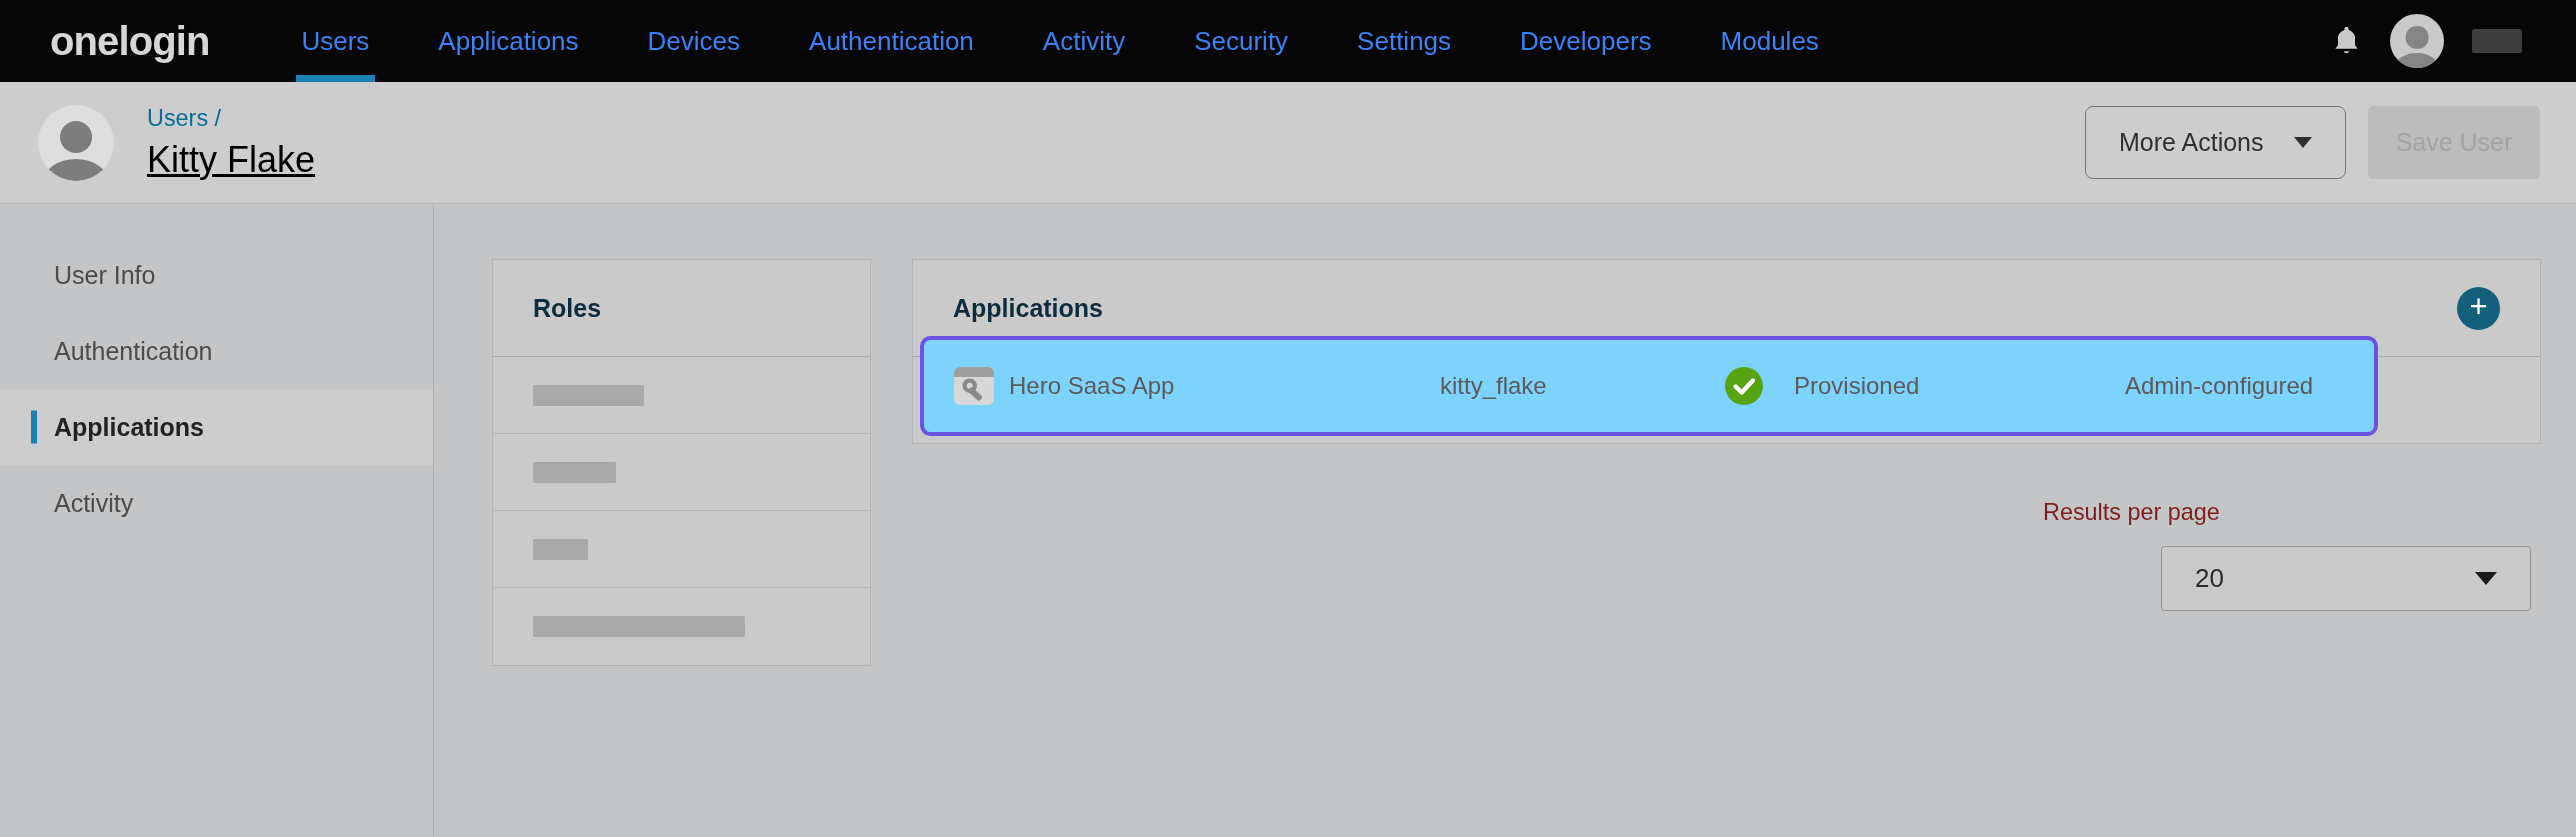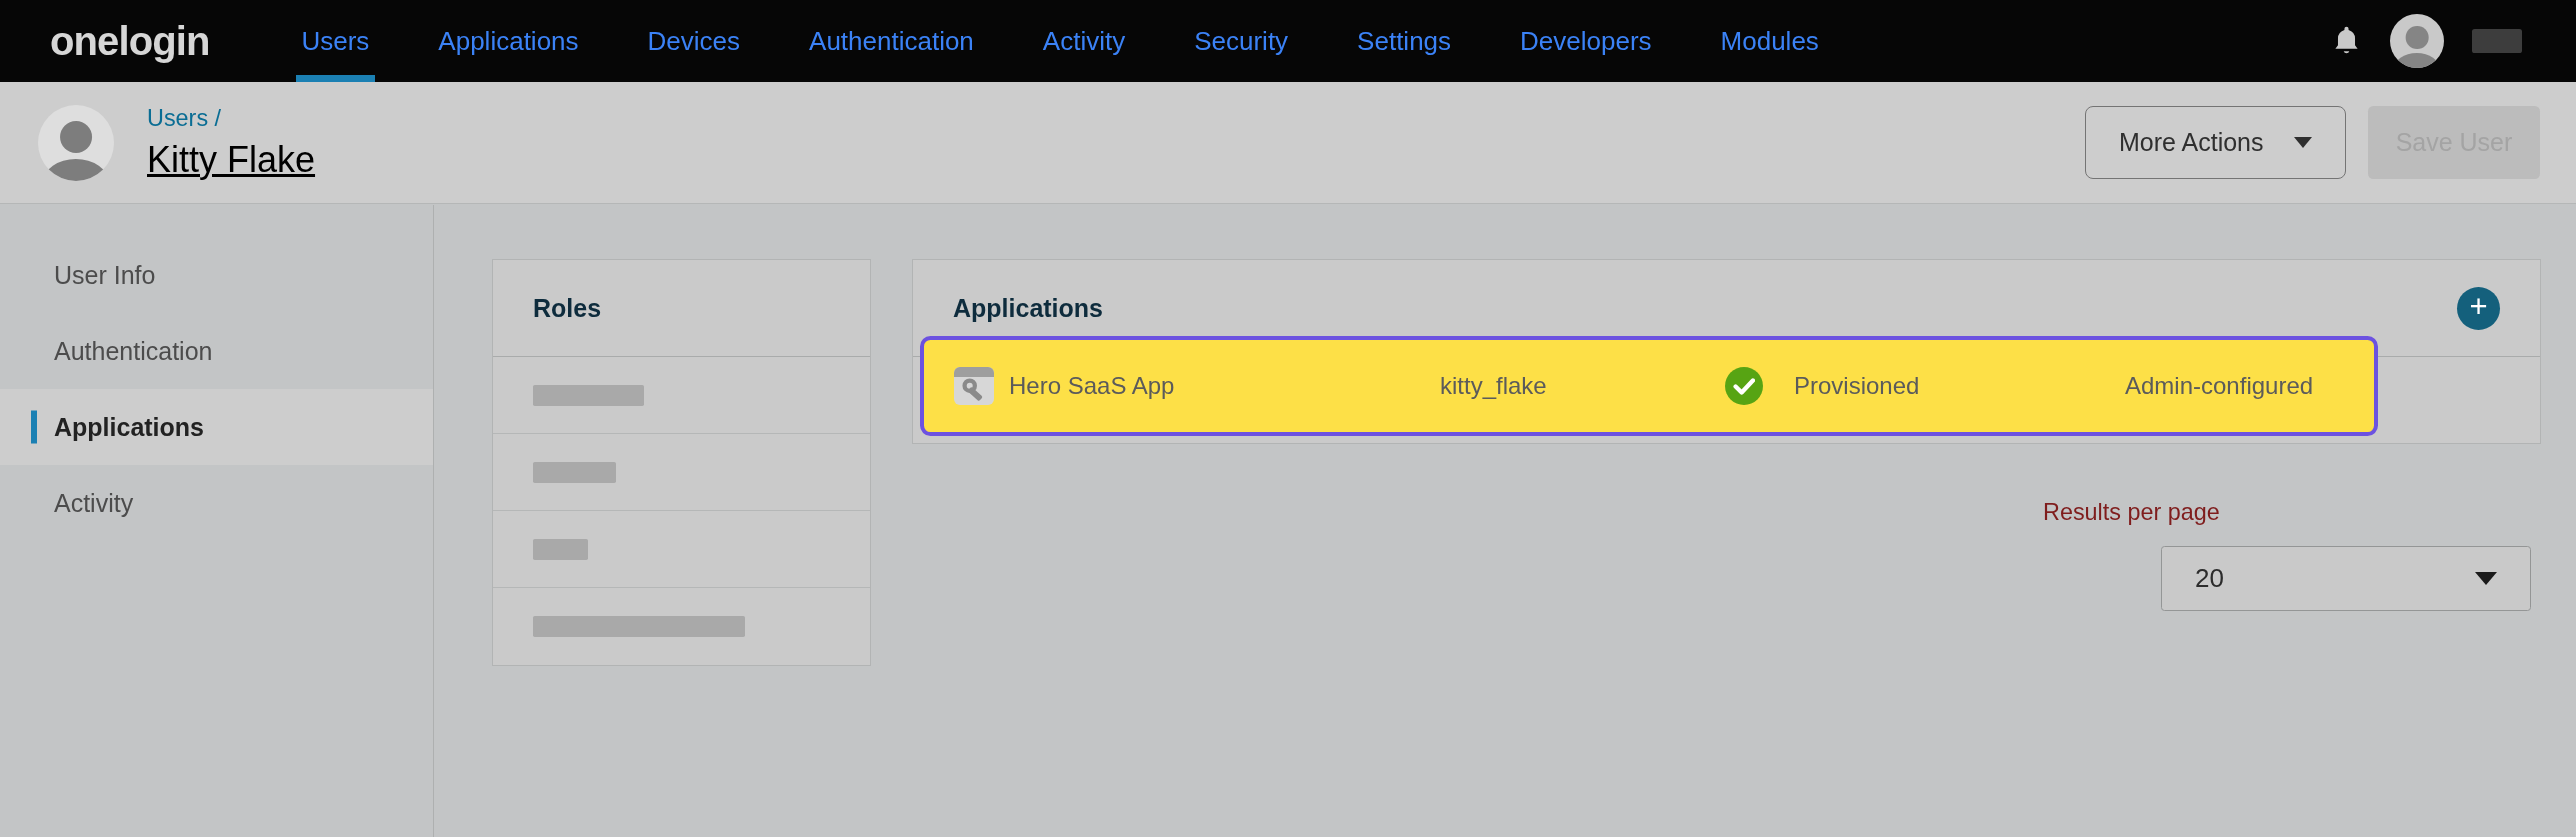--- a/index.html
+++ b/index.html
@@ -53,21 +53,21 @@
   .roles-card{left:492px;top:247px;width:379px;height:407px;}
   .role-row{display:flex;align-items:center;height:77px;padding-left:40px;border-bottom:1.7px solid #b5b7b7;}
   .role-row:last-child{border-bottom:none;}
   .placeholder-bar{height:21px;background:#a9a9a9;border-radius:1.7px;}
 
   .apps-card{left:912px;top:247px;width:1629px;height:185px;}
   .apps-card .card-header{justify-content:space-between;}
   .add-btn{width:43px;height:43px;border-radius:50%;background:var(--add-teal);color:#fff;border:none;font-size:31px;font-weight:400;line-height:1;display:flex;align-items:center;justify-content:center;cursor:pointer;padding-bottom:3.5px;}
 
   
-  .highlight-row{position:absolute;left:920px;top:336px;width:1458px;height:100px;background:#fde047;border:4.3px solid var(--highlight-purple);border-radius:10.4px;cursor:pointer;}
+  .highlight-row{position:absolute;left:920px;top:336px;width:1458px;height:100px;background:#7dd3fc;border:4.3px solid var(--highlight-purple);border-radius:10.4px;cursor:pointer;}
   .hl-abs{position:absolute;top:50%;transform:translateY(-50%);}
   .app-icon{left:30px;width:40px;height:38px;background:#d7d7d7;border-radius:6px;overflow:hidden;}
   .app-icon::before{content:"";position:absolute;left:0;top:0;width:100%;height:10.4px;background:#9e9e9e;}
   .app-icon svg{position:absolute;left:6px;top:11.3px;}
   .cell-text{font-size:24px;color:#5b5b5b;white-space:nowrap;}
   .app-name{left:85px;}
   .app-username{left:516px;}
   .status-group{left:801px;display:flex;align-items:center;gap:31px;}
   .check-circle{width:38px;height:38px;border-radius:50%;background:var(--status-green);display:flex;align-items:center;justify-content:center;}
   .config-cell{left:1201px;}

